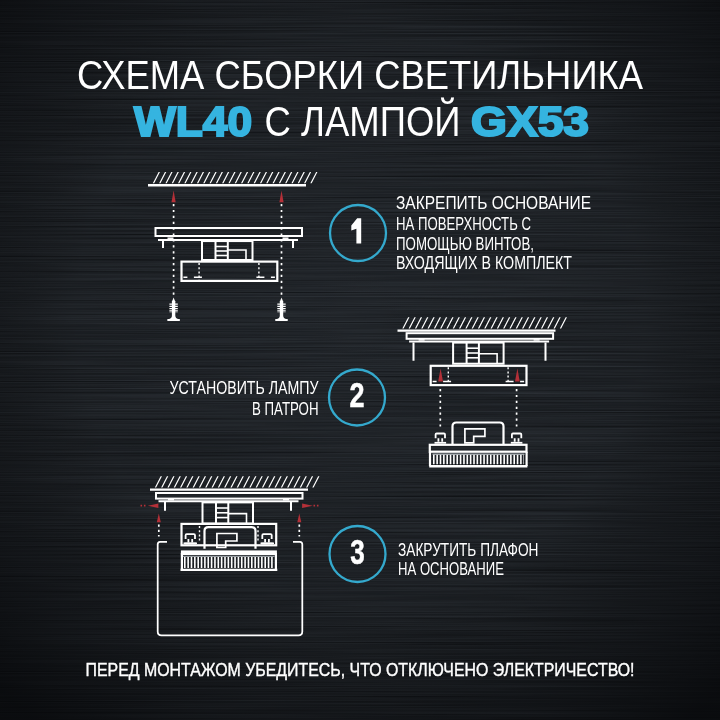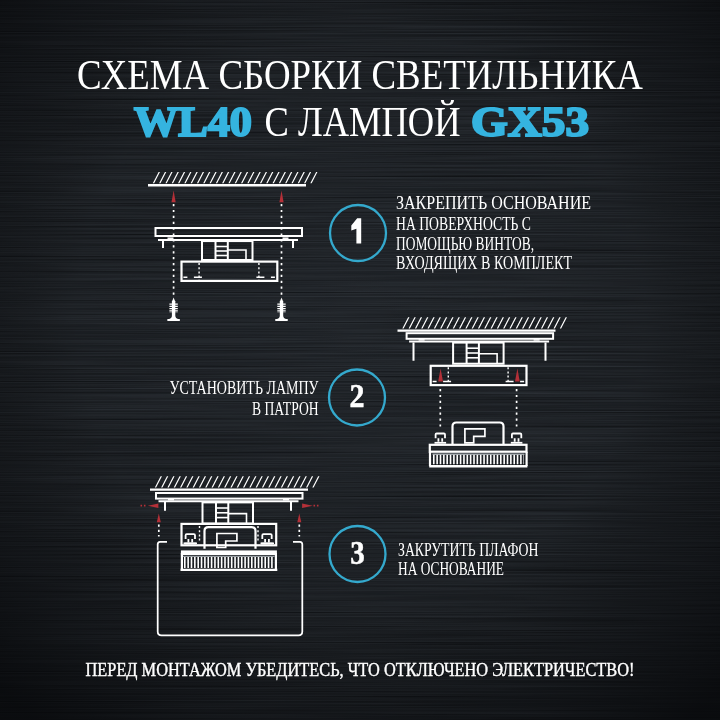--- a/index.html
+++ b/index.html
@@ -1,16 +1,16 @@
 <!DOCTYPE html>
 <html><head>
 <meta charset="utf-8">
 <style>
 html,body{margin:0;padding:0;}
-#stage{position:relative;width:720px;height:720px;overflow:hidden;background:#15191e;font-family:Liberation Serif, serif;will-change:transform;}
+#stage{position:relative;width:720px;height:720px;overflow:hidden;background:#15191e;font-family:Liberation Sans, sans-serif;will-change:transform;}
 </style>
 </head>
 <body>
 <div id="stage">
 <svg width="720" height="720" viewBox="0 0 720 720" xmlns="http://www.w3.org/2000/svg">
 <defs>
   <filter id="brush" x="0" y="0" width="720" height="720" filterUnits="userSpaceOnUse" color-interpolation-filters="sRGB">
     <feTurbulence type="fractalNoise" baseFrequency="0.003 0.8" numOctaves="4" seed="7" result="t"></feTurbulence>
     <feColorMatrix in="t" type="matrix" values="0.085 0.085 0.085 0 0.006
               0.092 0.092 0.092 0 0.011

